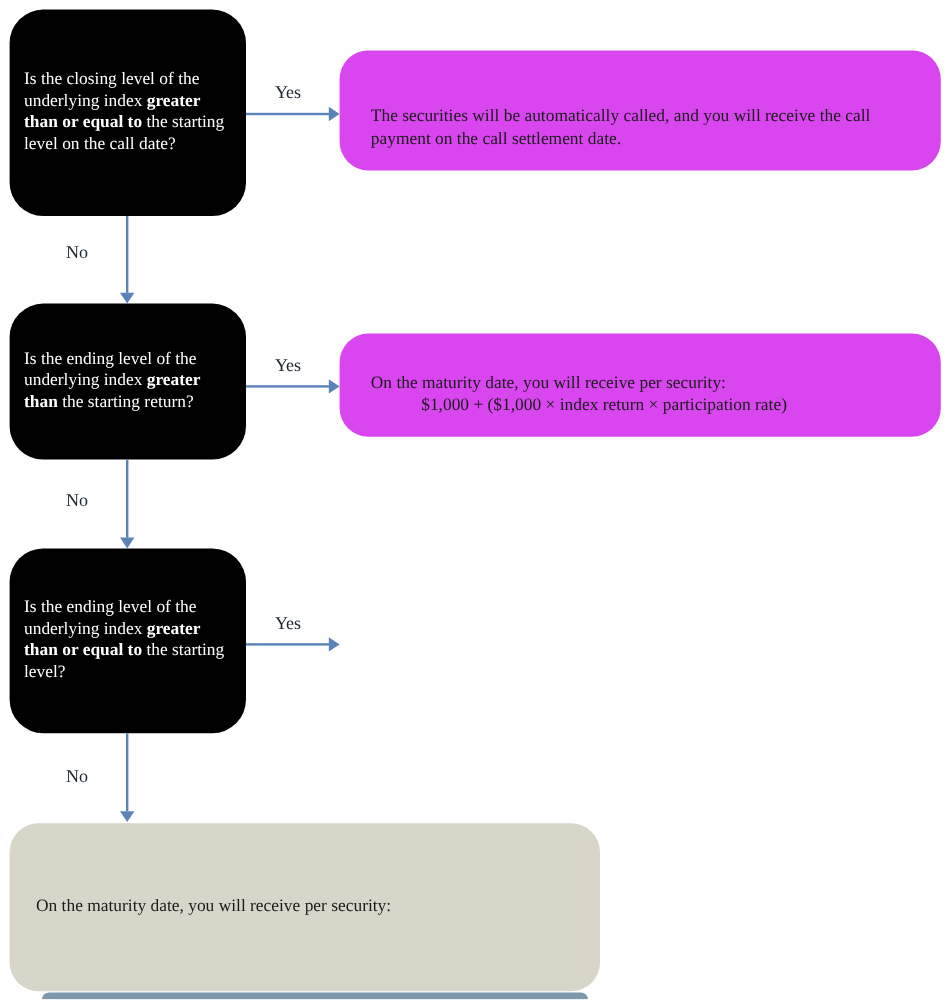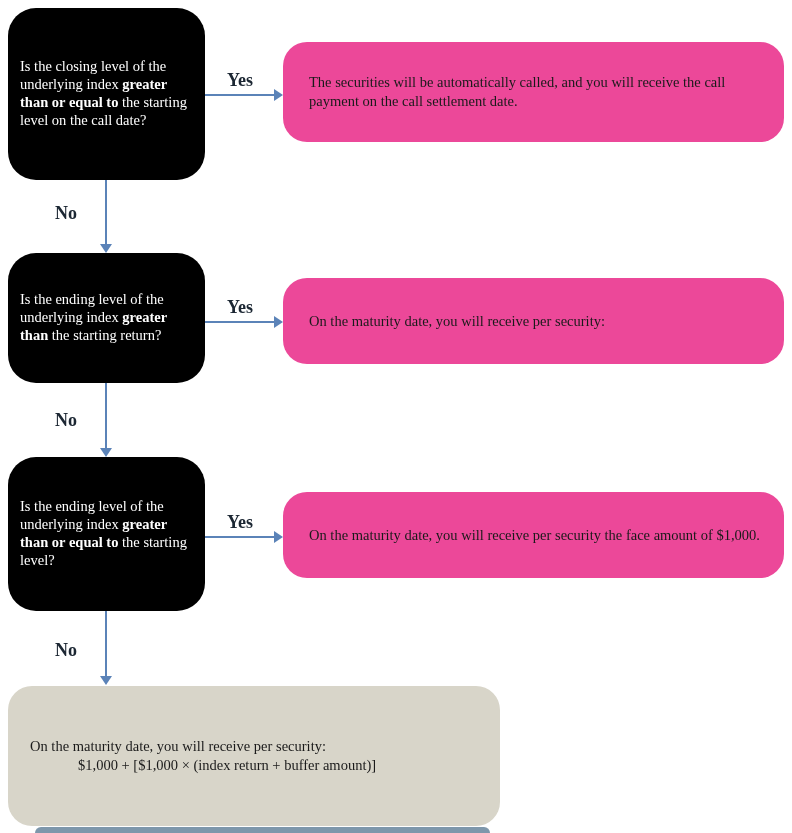--- a/index.html
+++ b/index.html
@@ -8,37 +8,37 @@
     font-family:"Liberation Serif","DejaVu Serif",serif;overflow:hidden;
   }
   .qbox{
     position:absolute;background:#000000;border-radius:28px;
     display:flex;align-items:center;justify-content:center;
     color:#ffffff;
   }
   .qtext{margin:0;padding:0 12px;font-size:14.5px;line-height:1.24;}
   .qtext .b{font-weight:bold;}
   .abox{
-    position:absolute;background:#ec4899;border-radius:24px;
-    display:flex;flex-direction:column;justify-content:center;
+    position:absolute;background:#d946ef;border-radius:24px;
+    display:flex;flex-direction:column;justify-content:flex-end;
     color:#1a1a1a;font-size:14.5px;line-height:1.3;
-    padding:0 18px 0 26px;box-sizing:border-box;
+    padding:0 18px 16px 26px;box-sizing:border-box;
   }
   .fbox{
     position:absolute;background:#d8d5c9;border-radius:24px;
     display:flex;flex-direction:column;justify-content:center;
     color:#1a1a1a;font-size:14.5px;line-height:1.34;
     padding:0 16px 0 22px;box-sizing:border-box;
   }
   .abox p,.fbox p{margin:0;}
   .indent{padding-left:42px;}
   .indent2{padding-left:48px;}
   .warn{font-weight:bold;}
   .lbl{
-    position:absolute;font-weight:bold;color:#1c2733;font-size:18px;
+    position:absolute;font-weight:normal;color:#1c2733;font-size:15px;
   }
   .hline{position:absolute;height:2px;background:#5b83b8;}
   .vline{position:absolute;width:2px;background:#5b83b8;}
   .ah-right{
     position:absolute;width:0;height:0;
     border-left:9px solid #5b83b8;border-top:6px solid transparent;border-bottom:6px solid transparent;
   }
   .ah-down{
     position:absolute;width:0;height:0;
     border-top:9px solid #5b83b8;border-left:6px solid transparent;border-right:6px solid transparent;
@@ -73,42 +73,39 @@
   <div class="qbox" style="left:8px;top:253px;width:197px;height:130px;">
     <p class="qtext"><span>Is the ending level of the underlying index </span><span class="b">greater than</span><span> the starting return?</span></p>
   </div>
 
   <div class="lbl yes-c" style="left:205px;top:297px;width:70px;">Yes</div>
   <div class="hline" style="left:205px;top:321px;width:70px;"></div>
   <div class="ah-right" style="left:274px;top:316px;"></div>
 
   <div class="abox" style="left:283px;top:278px;width:501px;height:86px;">
     <p>On the maturity date, you will receive per security:</p>
+    <p class="indent">$1,000 + ($1,000 × index return × participation rate)</p>
   </div>
 
   <div class="lbl no-r" style="left:55px;top:410px;width:42px;">No</div>
   <div class="vline" style="left:105px;top:383px;height:65px;"></div>
   <div class="ah-down" style="left:100px;top:448px;"></div>
 
   <div class="qbox" style="left:8px;top:457px;width:197px;height:154px;">
     <p class="qtext"><span>Is the ending level of the underlying index </span><span class="b">greater than or equal to</span><span> the starting level?</span></p>
   </div>
 
   <div class="lbl yes-c" style="left:205px;top:512px;width:70px;">Yes</div>
   <div class="hline" style="left:205px;top:536px;width:70px;"></div>
   <div class="ah-right" style="left:274px;top:531px;"></div>
 
-  <div class="abox" style="left:283px;top:492px;width:501px;height:86px;">
-    <p>On the maturity date, you will receive per security the face amount of $1,000.</p>
-  </div>
 
   <div class="lbl no-r" style="left:55px;top:640px;width:42px;">No</div>
   <div class="vline" style="left:105px;top:611px;height:65px;"></div>
   <div class="ah-down" style="left:100px;top:676px;"></div>
 
   <div class="fbox" style="left:8px;top:686px;width:492px;height:140px;">
     <p>On the maturity date, you will receive per security:</p>
-    <p class="indent2">$1,000 + [$1,000 × (index return + buffer amount)]</p>
   </div>
 
   <div class="strip" style="left:35px;top:827px;width:455px;height:6px;"></div>
 
 </div>
 
 </body></html>

